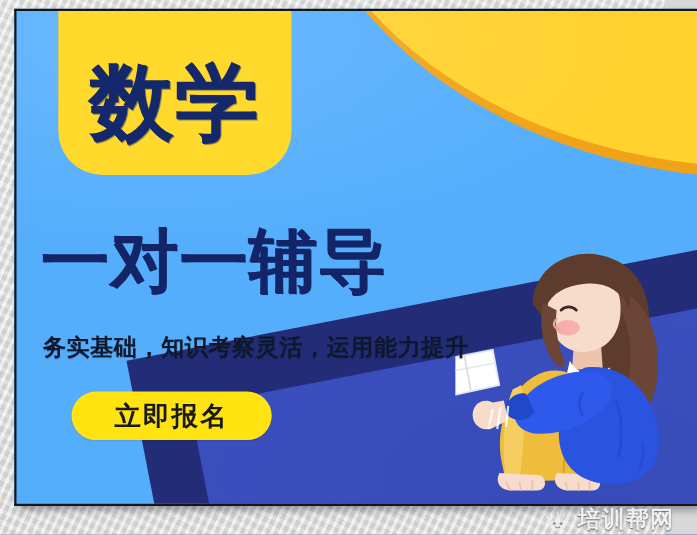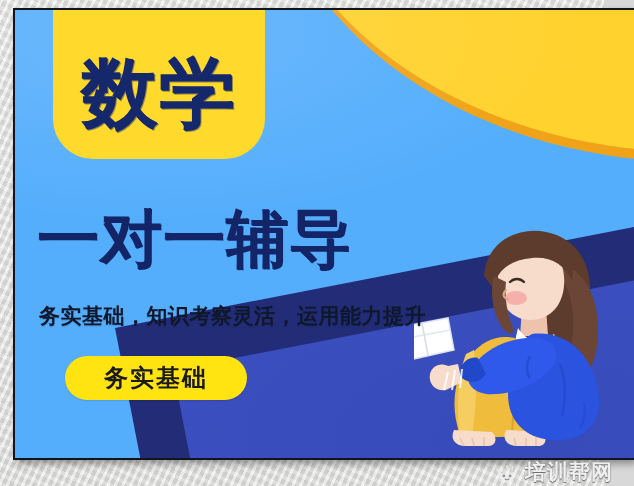--- a/index.html
+++ b/index.html
@@ -80,21 +80,21 @@
     width:900px;height:400px;
     left:158px;top:360px;
     background:#3c4fc0;
     transform:rotate(-11deg);
     transform-origin:0 0;
   }
 
   
   #headline{
     left:22px;top:196px;width:470px;
-    font-family:Liberation Sans, sans-serif;
+    font-family:Liberation Serif, serif;
     font-size:62px;line-height:1.05;font-weight:700;
     color:#132467;letter-spacing:1px;white-space:nowrap;
     text-shadow:1px 1px 0 #132467;
   }
 
   
   #subtitle{
     left:24px;top:292px;width:500px;
     font-family:"DejaVu Sans","Liberation Sans",sans-serif;
     font-size:21px;font-weight:700;color:#0f172a;
@@ -216,21 +216,21 @@
           <path d="M-16 116 L36 106" stroke="#e3e7ef" stroke-width="1.6" fill="none"></path>
           <path d="M8 99 L14 131" stroke="#d9dde6" stroke-width="1.6" fill="none"></path>
         </svg>
       </div>
 
       <div class="layer" id="headline">一对一辅导</div>
 
       <div class="layer" id="subtitle">务实基础，知识考察灵活，运用能力提升</div>
 
       <div class="layer" id="cta">
-        <span id="ctaLabel">务实基础</span>
+        <span id="ctaLabel">立即报名</span>
       </div>
 
     </div>
   </div>
 
   <div id="watermark">
     <span id="wmIcon">
       <svg viewBox="0 0 24 24" xmlns="http://www.w3.org/2000/svg">
         <g fill="none" stroke="#efefef" stroke-width="1.7" stroke-linecap="round" opacity=".95">
           <path d="M3 9 L1.2 6"></path>

